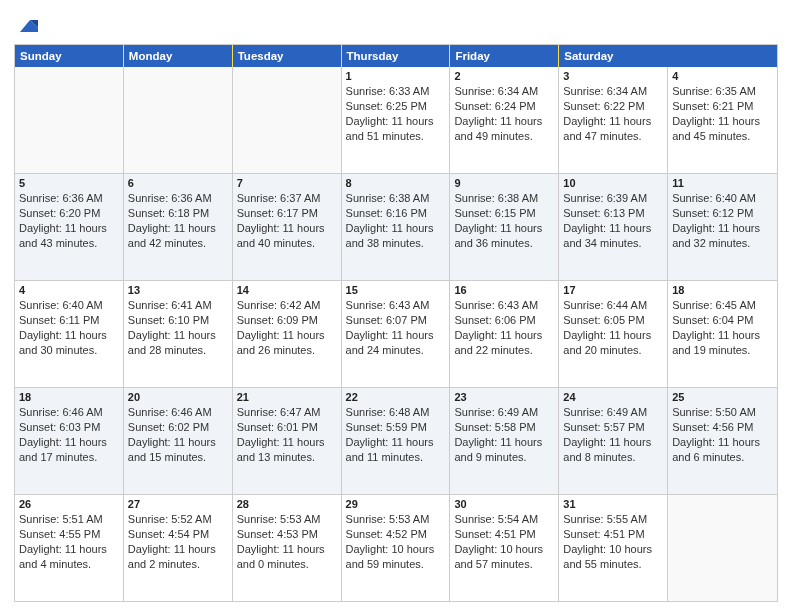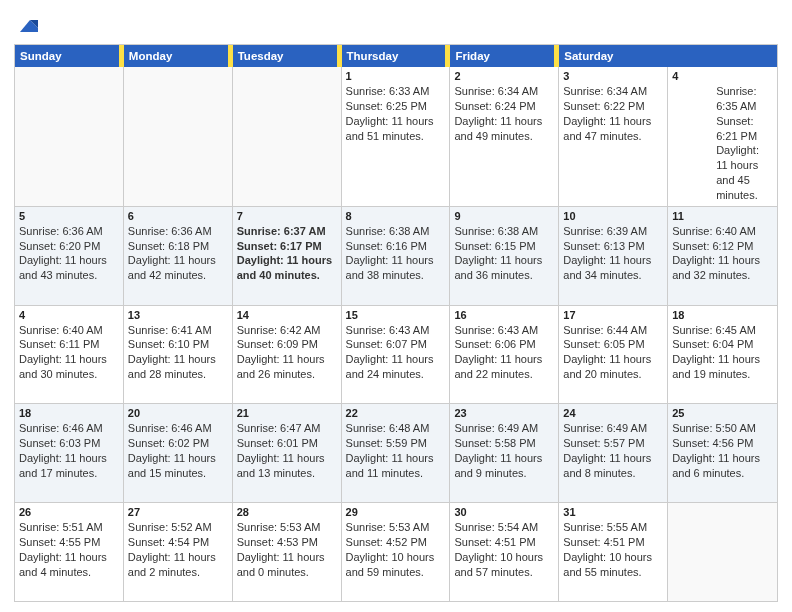--- a/index.html
+++ b/index.html
@@ -64,21 +64,21 @@
       display: grid;
       grid-template-columns: repeat(7, 1fr);
       background: #2a62c0;
     }
     .cal-header-cell {
       color: #fff;
       font-size: 11.5px;
       font-weight: bold;
       padding: 5px 5px;
       text-align: left;
-      border-right: 5px solid #fde047;
+      border-right: 1px solid #fde047;
     }
     .cal-header-cell:last-child { border-right: none; }
     .cal-body {
       flex: 1;
       display: flex;
       flex-direction: column;
     }
     .cal-row {
       display: grid;
       grid-template-columns: repeat(7, 1fr);
@@ -162,21 +162,21 @@
           </div>
           <div class="cal-cell">
             <div class="day-num">3</div>
             <div class="cell-text" style="white-space: pre-line;">Sunrise: 6:34 AM
 Sunset: 6:22 PM
 Daylight: 11 hours
 and 47 minutes.</div>
           </div>
           <div class="cal-cell">
             <div class="day-num">4</div>
-            <div class="cell-text" style="white-space: pre-line; margin-left: 44px;">Sunrise: 6:35 AM
+            <div class="cell-text" style="white-space: pre-line;">Sunrise: 6:35 AM
 Sunset: 6:21 PM
 Daylight: 11 hours
 and 45 minutes.</div>
           </div>
         </div>
         <div class="cal-row">
           <div class="cal-cell alt-row">
             <div class="day-num">5</div>
             <div class="cell-text" style="white-space: pre-line;">Sunrise: 6:36 AM
 Sunset: 6:20 PM
@@ -185,21 +185,21 @@
           </div>
           <div class="cal-cell alt-row">
             <div class="day-num">6</div>
             <div class="cell-text" style="white-space: pre-line;">Sunrise: 6:36 AM
 Sunset: 6:18 PM
 Daylight: 11 hours
 and 42 minutes.</div>
           </div>
           <div class="cal-cell alt-row">
             <div class="day-num">7</div>
-            <div class="cell-text" style="white-space: pre-line; font-weight: bold;">Sunrise: 6:37 AM
+            <div class="cell-text" style="white-space: pre-line;">Sunrise: 6:37 AM
 Sunset: 6:17 PM
 Daylight: 11 hours
 and 40 minutes.</div>
           </div>
           <div class="cal-cell alt-row">
             <div class="day-num">8</div>
             <div class="cell-text" style="white-space: pre-line;">Sunrise: 6:38 AM
 Sunset: 6:16 PM
 Daylight: 11 hours
 and 38 minutes.</div>

